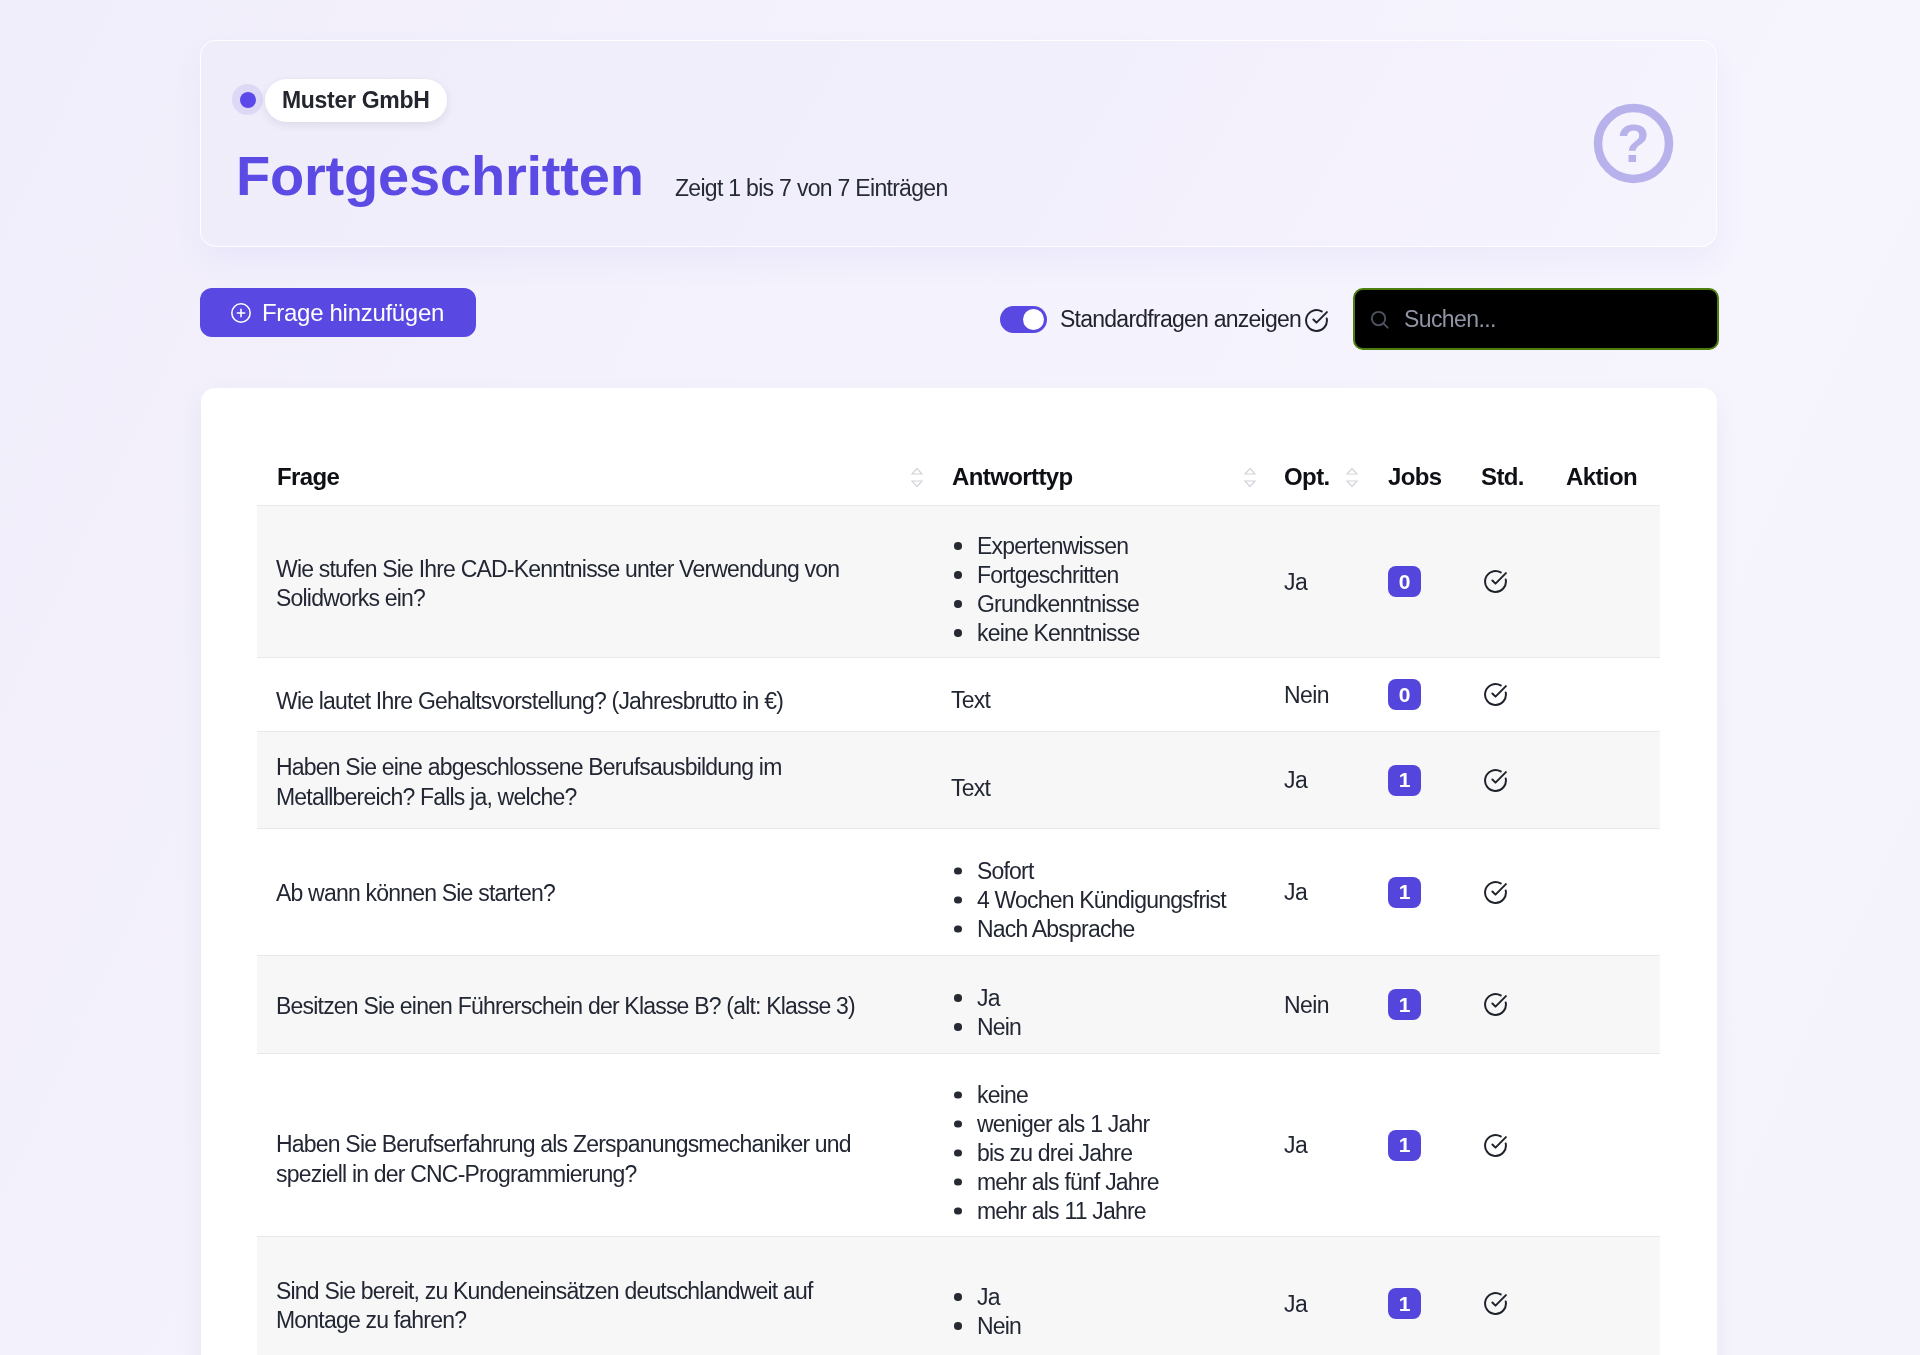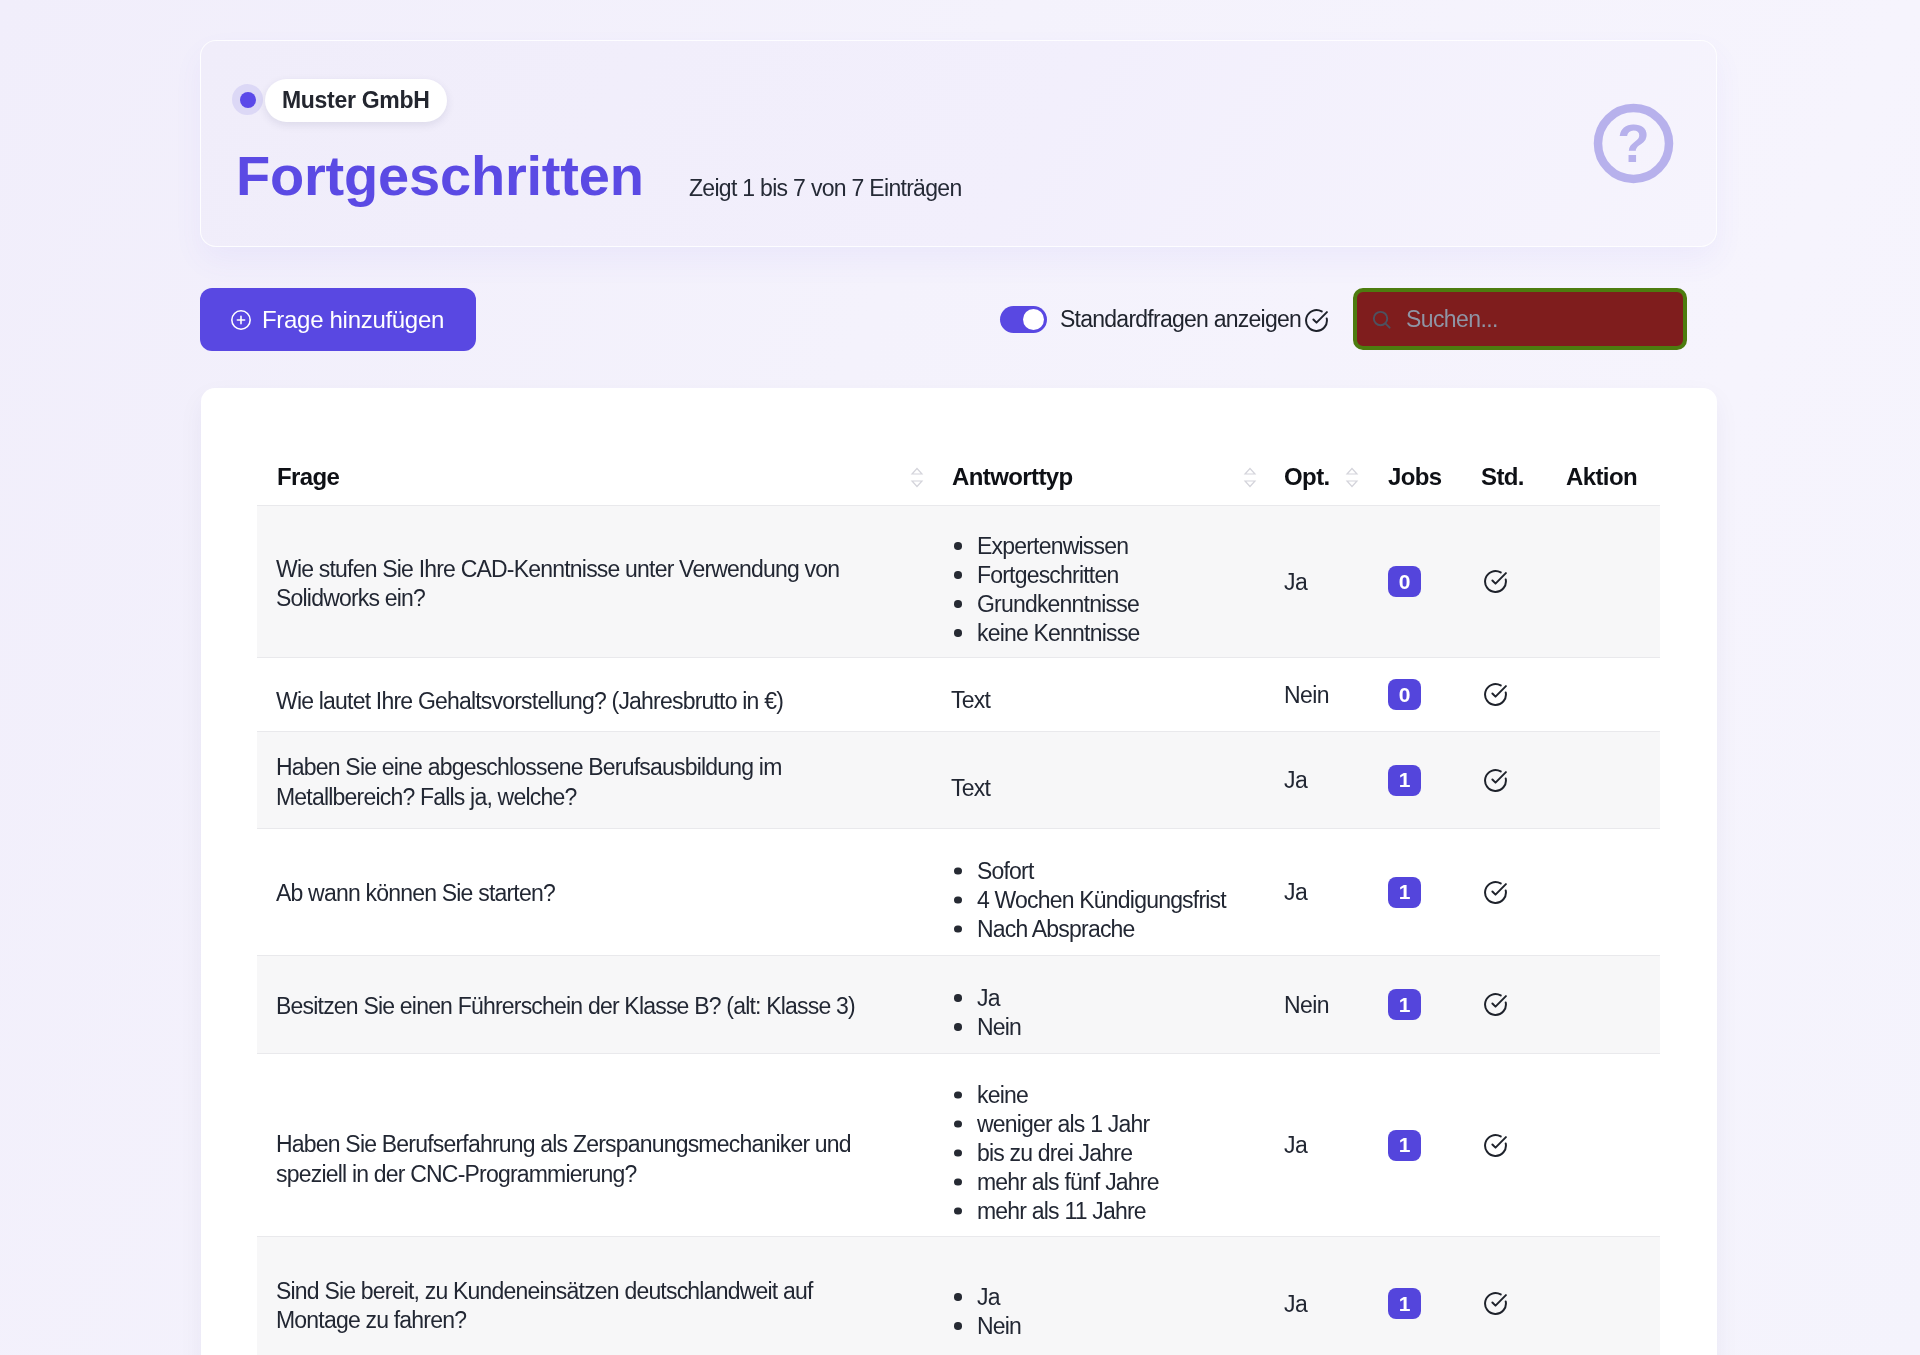--- a/index.html
+++ b/index.html
@@ -26,39 +26,39 @@
     position:absolute; left:64px; top:38px; height:43px; line-height:43px;
     padding:0 17px; border-radius:22px; background:#ffffff;
     box-shadow:0 3px 8px rgba(40,40,90,.10);
     font-size:23px; font-weight:bold; color:#23262f; letter-spacing:-0.3px;
   }
   .title {
     position:absolute; left:35px; top:106.6px; line-height:56px;
     font-size:56px; font-weight:bold; letter-spacing:-0.2px; color:#5b4ae4;
   }
   .subtitle {
-    position:absolute; left:488px; top:136px; line-height:23px;
+    position:absolute; left:474px; top:136px; line-height:23px;
     font-size:23px; color:#252a36; letter-spacing:-0.7px;
   }
 
   
   .btn {
-    position:absolute; left:200px; top:288px; width:276px; height:63px;
+    position:absolute; left:200px; top:288px; width:276px; height:49px;
     border-radius:12px; background:#5948e2; color:#fff;
     display:flex; align-items:center; padding-left:30px;
     font-size:24px; letter-spacing:-0.3px;
   }
   .btn svg { margin-right:10px; }
   .toggle { position:absolute; left:1000px; top:306px; width:47px; height:27px; border-radius:14px; background:#5948e2; }
   .toggle i { position:absolute; right:3px; top:3px; width:21px; height:21px; border-radius:50%; background:#fff; }
   .toglabel { position:absolute; left:1060px; top:308px; line-height:23px; font-size:23px; color:#20242e; letter-spacing:-0.75px; }
   .tglcheck { position:absolute; left:1304px; top:308px; }
   .search {
-    position:absolute; left:1353px; top:288px; width:334px; height:62px;
-    border-radius:10px; background:#7f1d1d; border:4px solid #4d7c0f;
+    position:absolute; left:1353px; top:288px; width:366px; height:62px;
+    border-radius:10px; background:#000000; border:2px solid #4d7c0f;
     display:flex; align-items:center; padding-left:13px;
   }
   .search span { font-size:23px; color:#8f95a5; margin-left:13px; letter-spacing:-0.6px; }
 
   
   .help { position:absolute; left:1389px; top:59px; }
 
   
   .tcard {
     position:absolute; left:201px; top:388px; width:1516px; height:1100px;

